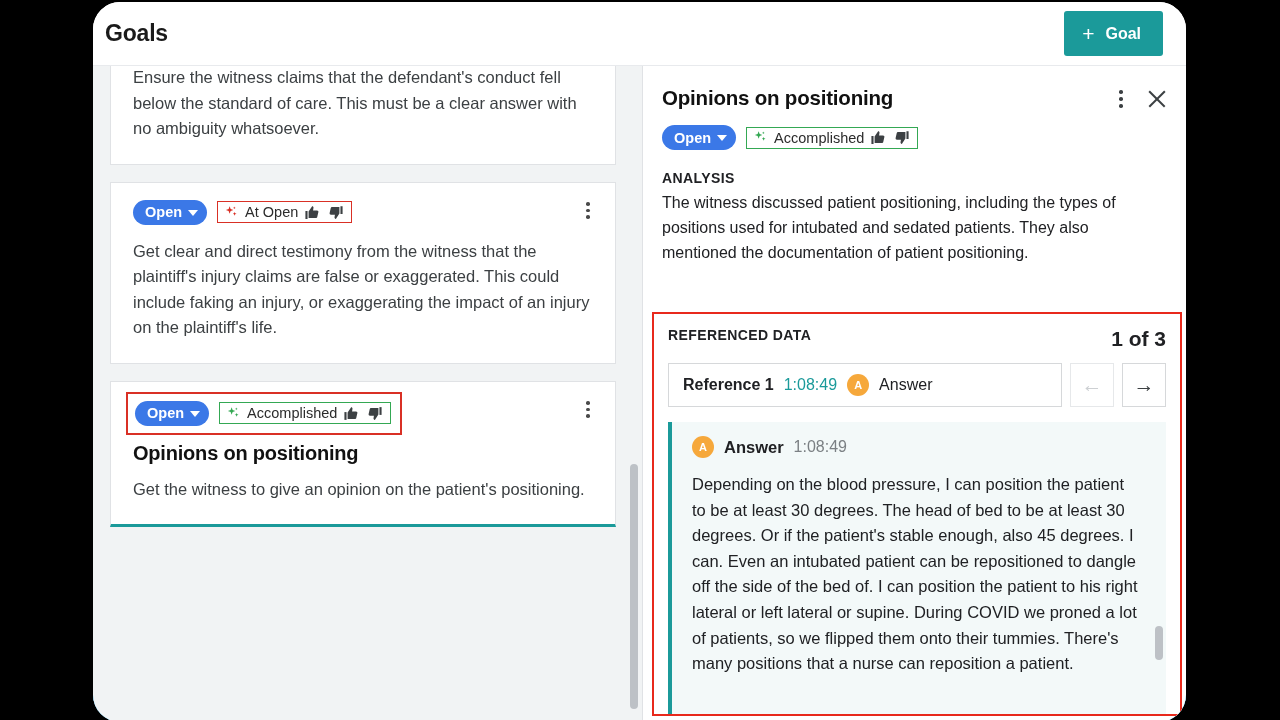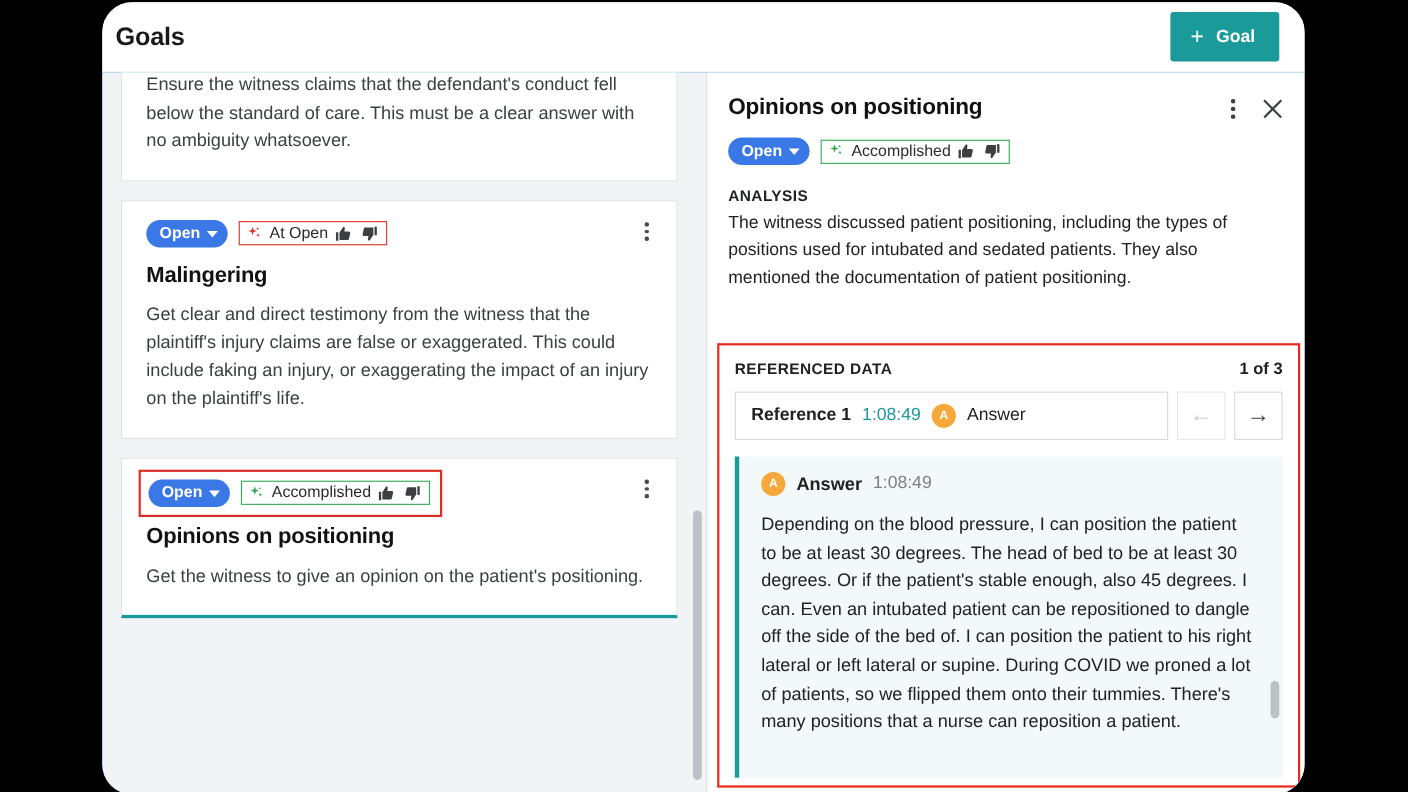--- a/index.html
+++ b/index.html
@@ -198,21 +198,21 @@
   .ref-section {
     position: absolute; left: 9px; top: 246px;
     width: 530px; height: 404px;
     border: 2.5px solid #e8291c;
     background: #ffffff;
     padding: 13px 14px 0 14px;
     overflow: hidden;
   }
   .ref-head { display: flex; align-items: flex-start; justify-content: space-between; }
   .ref-label { font-size: 14px; font-weight: bold; color: #202124; letter-spacing: 0.4px; }
-  .ref-count { font-size: 15px; font-weight: bold; color: #202124; }
+  .ref-count { font-size: 21px; font-weight: bold; color: #202124; }
 
   .ref-bar-row { display: flex; align-items: stretch; gap: 8px; margin-top: 12px; }
   .ref-bar {
     flex: 1;
     border: 1px solid #d6d8da;
     height: 44px;
     display: flex; align-items: center; gap: 10px;
     padding: 0 14px;
     cursor: pointer;
   }
@@ -307,21 +307,20 @@
               <svg class="thumb" viewBox="0 0 24 24">
                 <path d="M2 10h3v11H2z" fill="#3c4043"></path>
                 <path d="M6.5 10.5L11.5 3c1.3 0 2.1 1 1.9 2.2L12.8 9h5.6c1.3 0 2.2 1.1 1.9 2.3l-1.6 7c-.2.9-1 1.6-2 1.6H6.5z" fill="#3c4043"></path>
               </svg>
               <svg class="thumb" viewBox="0 0 24 24">
                 <path d="M19 3h3v11h-3z" fill="#3c4043"></path>
                 <path d="M17.5 13.5L12.5 21c-1.3 0-2.1-1-1.9-2.2l.6-3.8H5.6c-1.3 0-2.2-1.1-1.9-2.3l1.6-7c.2-.9 1-1.6 2-1.6h10.2z" fill="#3c4043"></path>
               </svg>
             </div>
           </div>
-          <div class="card-title">Malingering</div>
           <div class="card-body">Get clear and direct testimony from the witness that the plaintiff's injury claims are false or exaggerated. This could include faking an injury, or exaggerating the impact of an injury on the plaintiff's life.</div>
         </div>
 
         <div class="card last">
           <div class="card-kebab">
               <span></span>
               <span></span>
               <span></span>
             </div>
           <div class="badge-row boxed">

